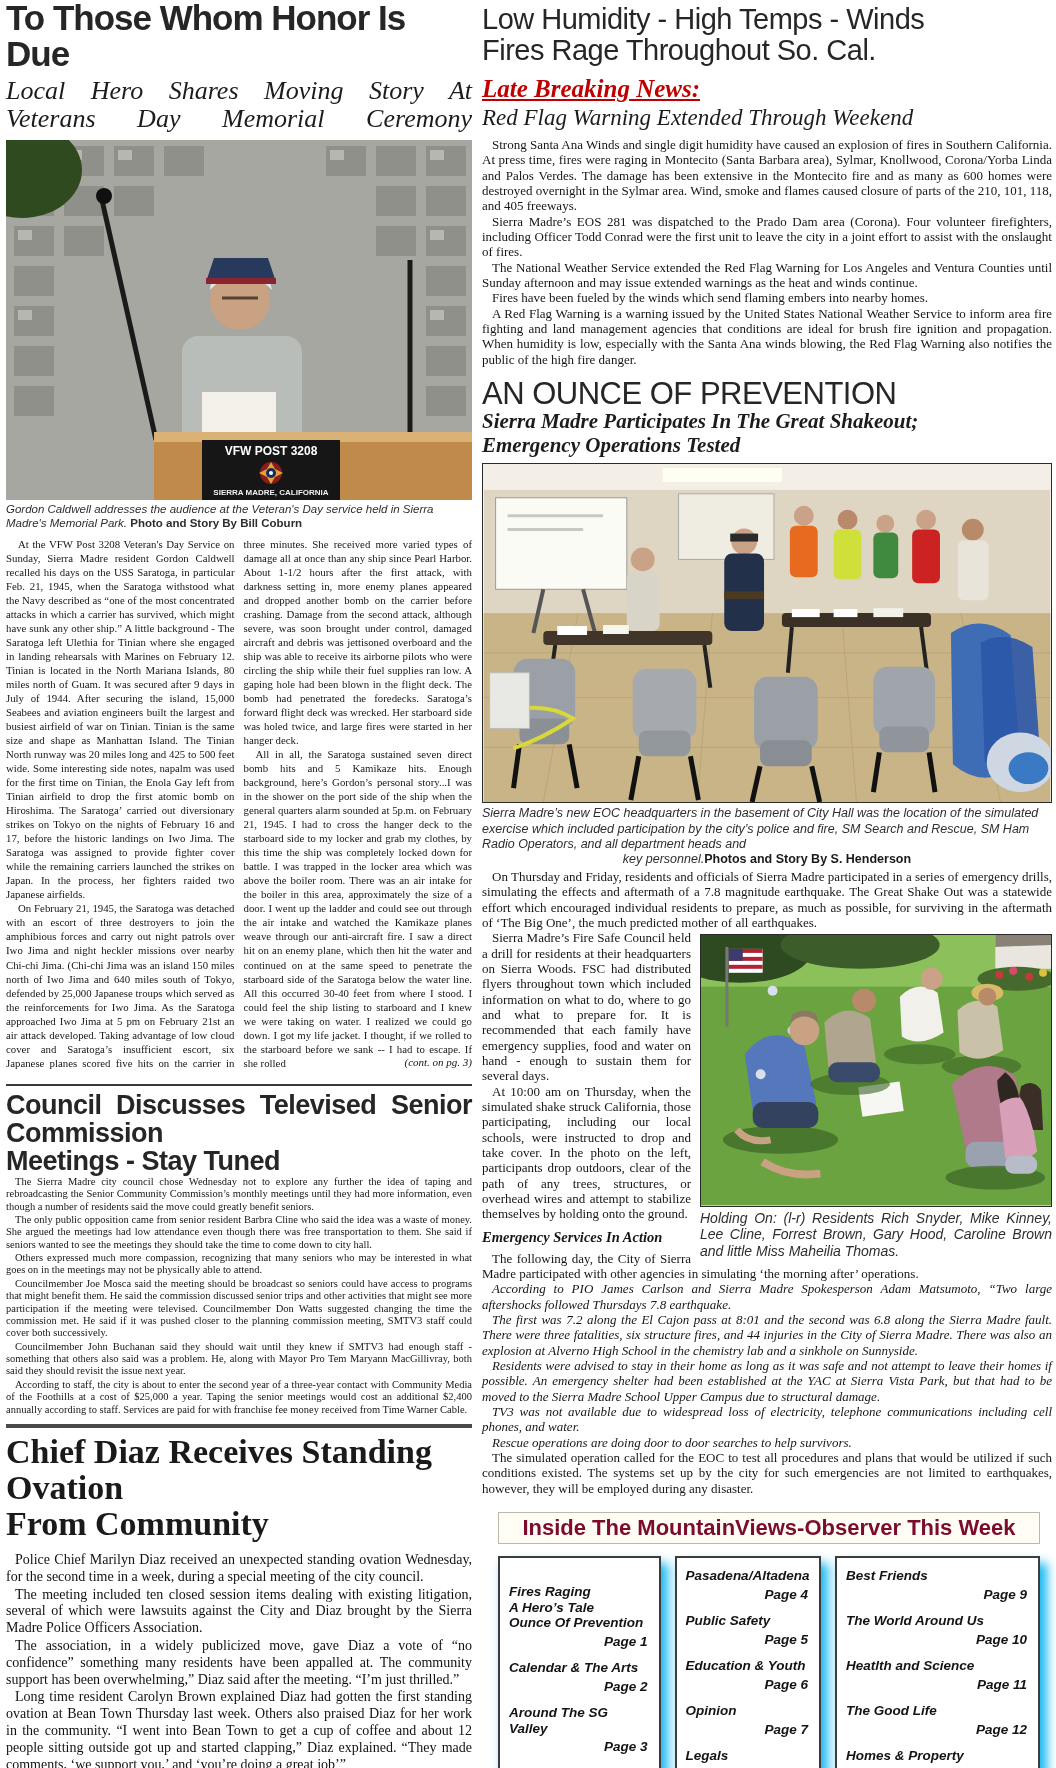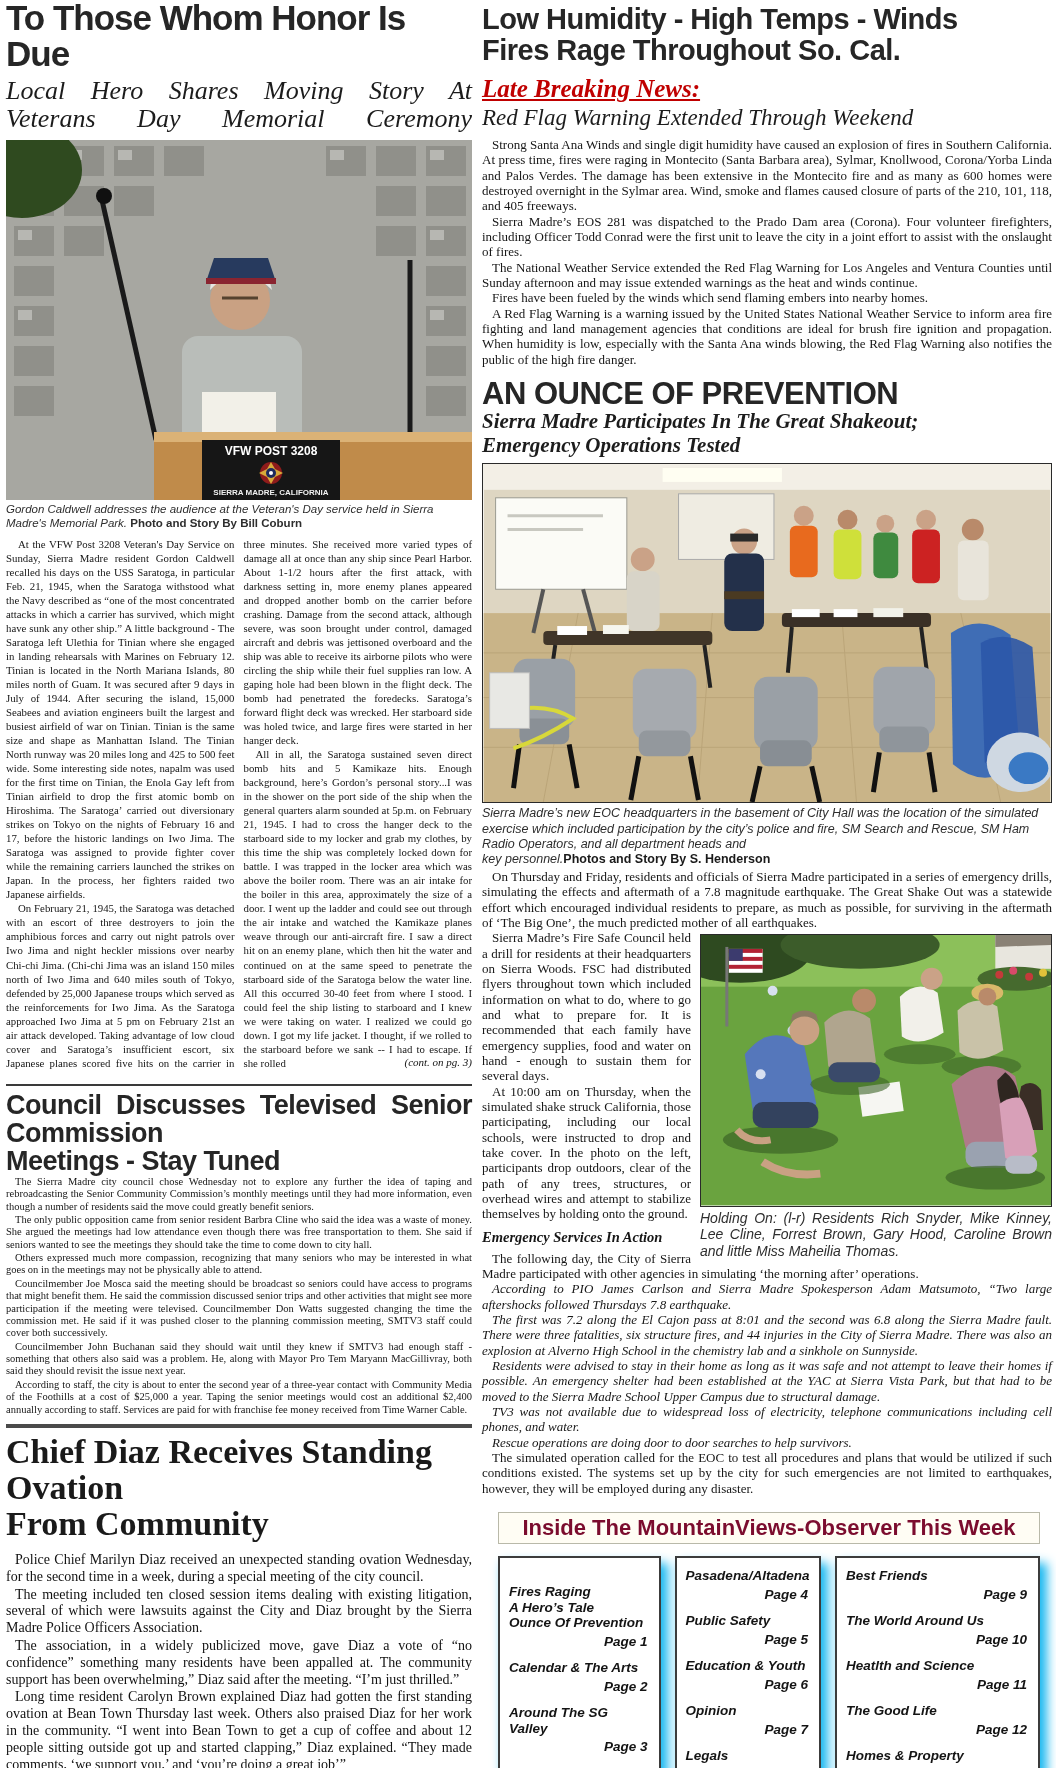--- a/index.html
+++ b/index.html
@@ -7,42 +7,42 @@
   .page {
     position:relative; width:1056px; height:1768px; margin:0 auto;
     background:#ffffff; overflow:hidden;
     font-family:"Liberation Serif", serif; color:#111;
   }
   .col-left  { position:absolute; left:6px;  top:0; width:466px; }
   .col-right { position:absolute; left:482px; top:4px; width:570px; }
 
   
   .h-gothic-xl { font-family:"Liberation Sans",sans-serif; font-weight:bold; font-size:35px; line-height:1.04; letter-spacing:-1px; color:#262626; }
-  .h-gothic-lg { font-family:"Liberation Sans",sans-serif; font-weight:bold; font-size:29px; line-height:1.08; letter-spacing:-0.5px; color:#262626; }
+  .h-gothic-lg { font-family:"Liberation Sans",sans-serif; font-weight:normal; font-size:29px; line-height:1.08; letter-spacing:-0.5px; color:#262626; }
   .h-gothic-md { font-family:"Liberation Sans",sans-serif; font-weight:bold; font-size:27px; line-height:1.05; letter-spacing:-0.5px; color:#262626; }
   .justify-last { text-align:justify; text-align-last:justify; }
   .subhead-serif { font-weight:normal; font-style:italic; font-size:26px; line-height:1.1; color:#1c1c1c; }
   .subhead-serif-sm { font-weight:bold; font-style:italic; font-size:21px; line-height:1.12; color:#1c1c1c; }
   .kicker { font-weight:bold; font-style:italic; font-size:25px; color:#c00000; margin:8px 0 2px;text-decoration:underline; }
 
   
   .body-2col { margin-top:6px; column-count:2; column-gap:9px; font-size:10.8px; line-height:1.3; text-align:justify; color:#161616; }
   .body-2col p { text-indent:12px; }
   .cont-line { text-align:right; font-style:italic; font-size:11px; }
   .body-wide-sm { font-size:10.5px; line-height:1.18; text-align:justify; color:#161616; }
   .body-wide-sm p { text-indent:9px; margin-bottom:1px; }
   .body-right { font-size:13px; line-height:1.18; text-align:justify; color:#161616; }
   .body-right p { text-indent:10px; }
   .italic p { font-style:italic; }
 
   
   .caption { font-family:"Liberation Sans",sans-serif; font-style:italic; font-size:11.5px; line-height:1.2; color:#2e2e2e; margin-top:3px; }
   .caption .credit { font-style:normal; font-weight:bold; }
   .caption-right { font-family:"Liberation Sans",sans-serif; font-style:italic; font-size:12.5px; line-height:1.22; color:#2e2e2e; margin-top:3px; }
-  .caption-flexline { display:flex; justify-content:flex-start; font-family:"Liberation Sans",sans-serif; font-size:12.5px; }
+  .caption-flexline { display:flex; justify-content:center; font-family:"Liberation Sans",sans-serif; font-size:12.5px; }
   .caption-flexline .left { font-style:italic; color:#2e2e2e; }
   .caption-flexline .credit { font-weight:bold; color:#1a1a1a; }
 
   .rule-thin  { border-top:2px solid #3a3a3a; margin:6px 0 5px; }
   .rule-thick { border-top:4px solid #4a4a4a; margin:8px 0 6px; }
 
   .photo-frame { border:1px solid #2a2a2a; display:block; }
   .photo-plain { display:block; }
   svg { display:block; }
 

